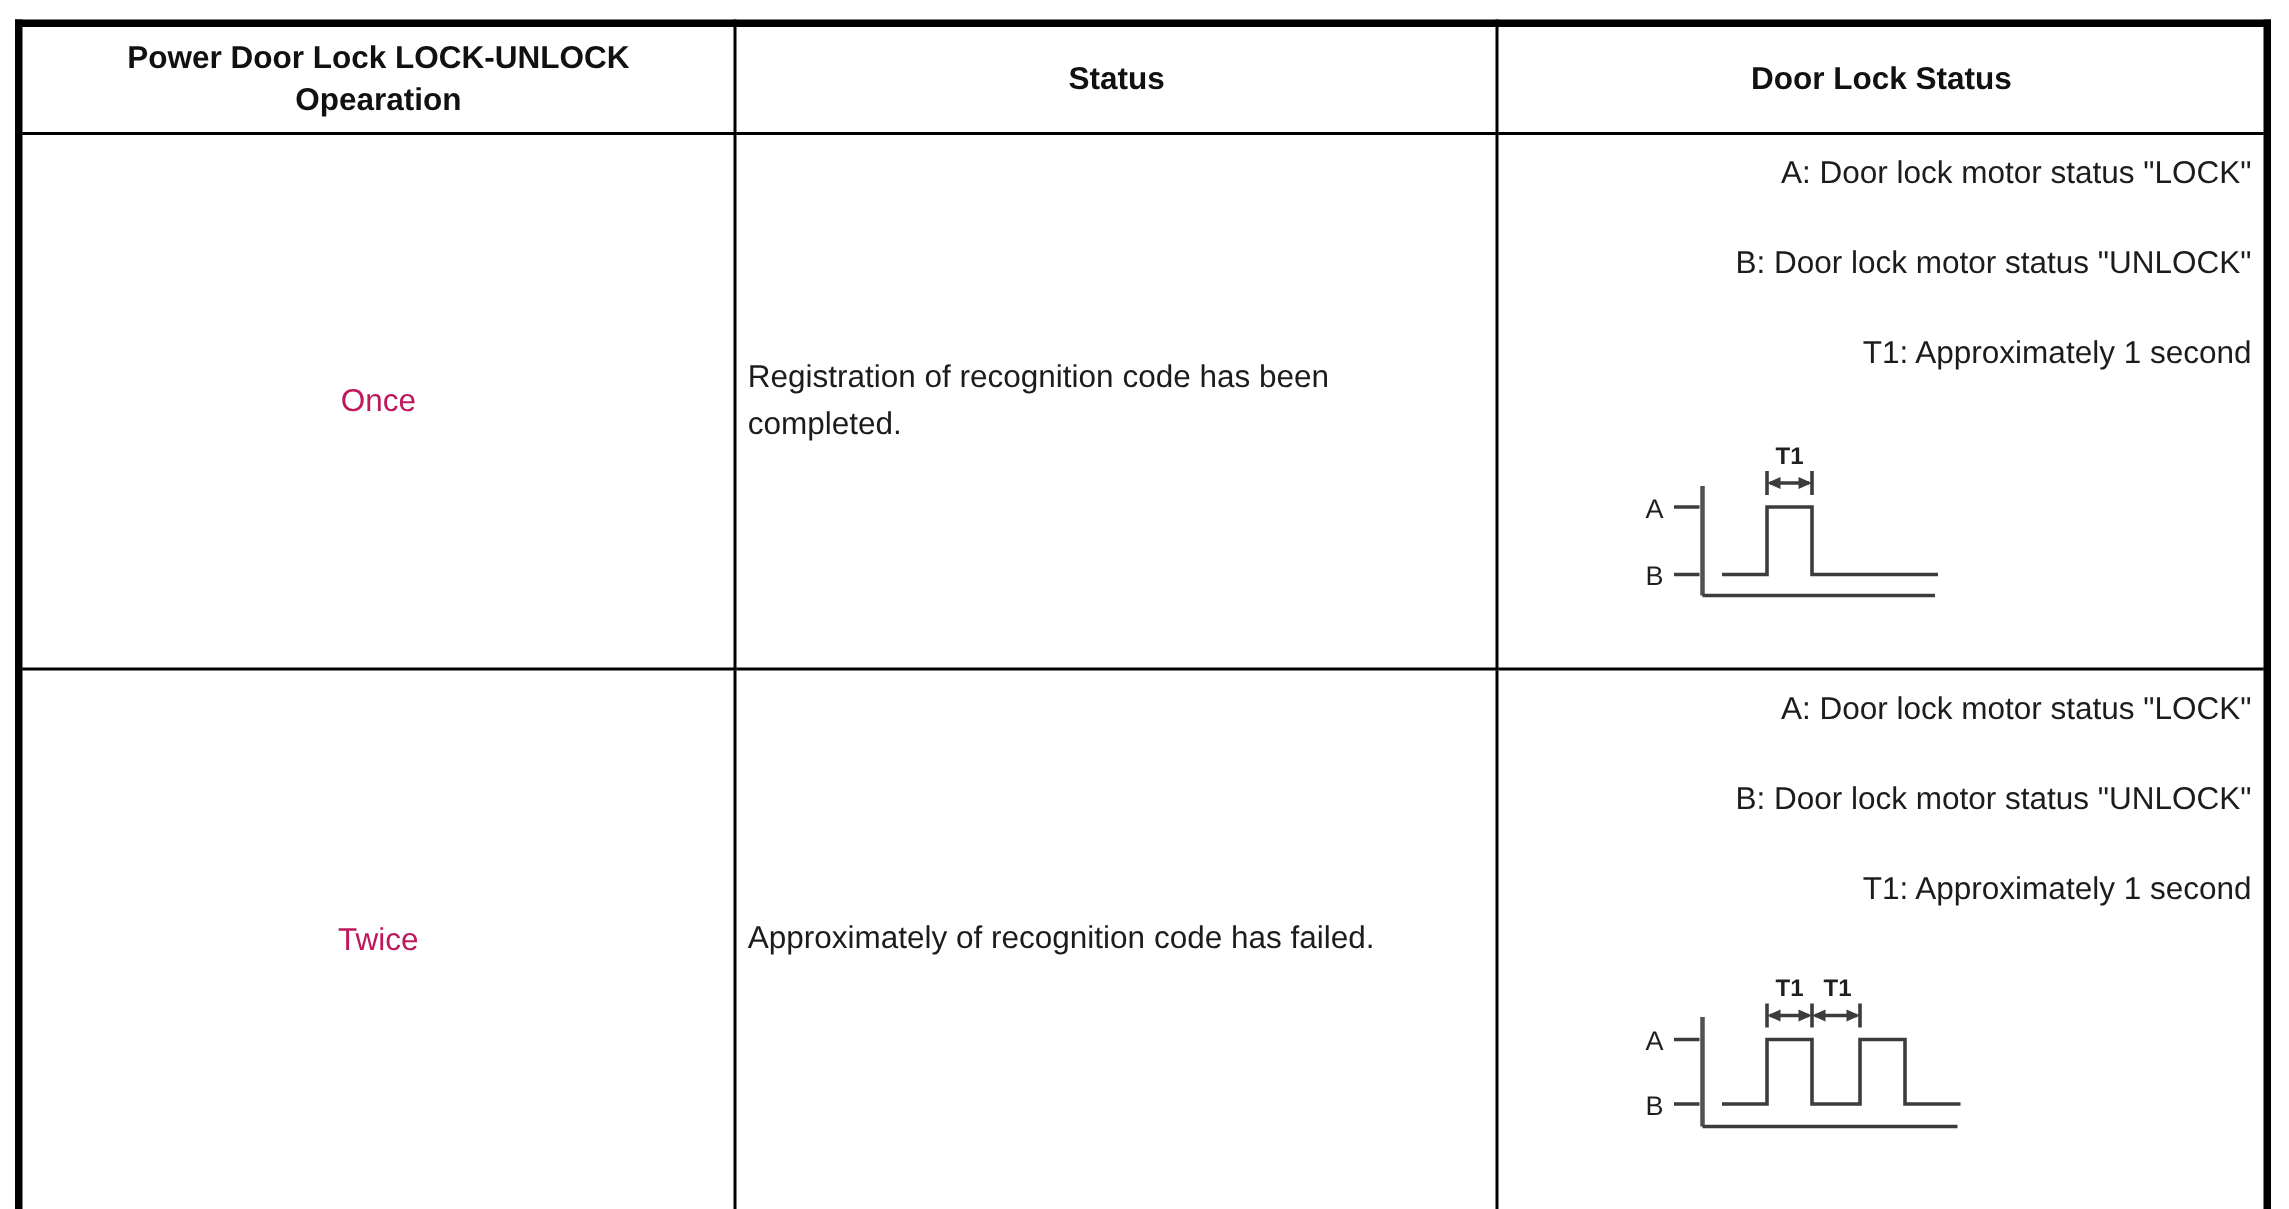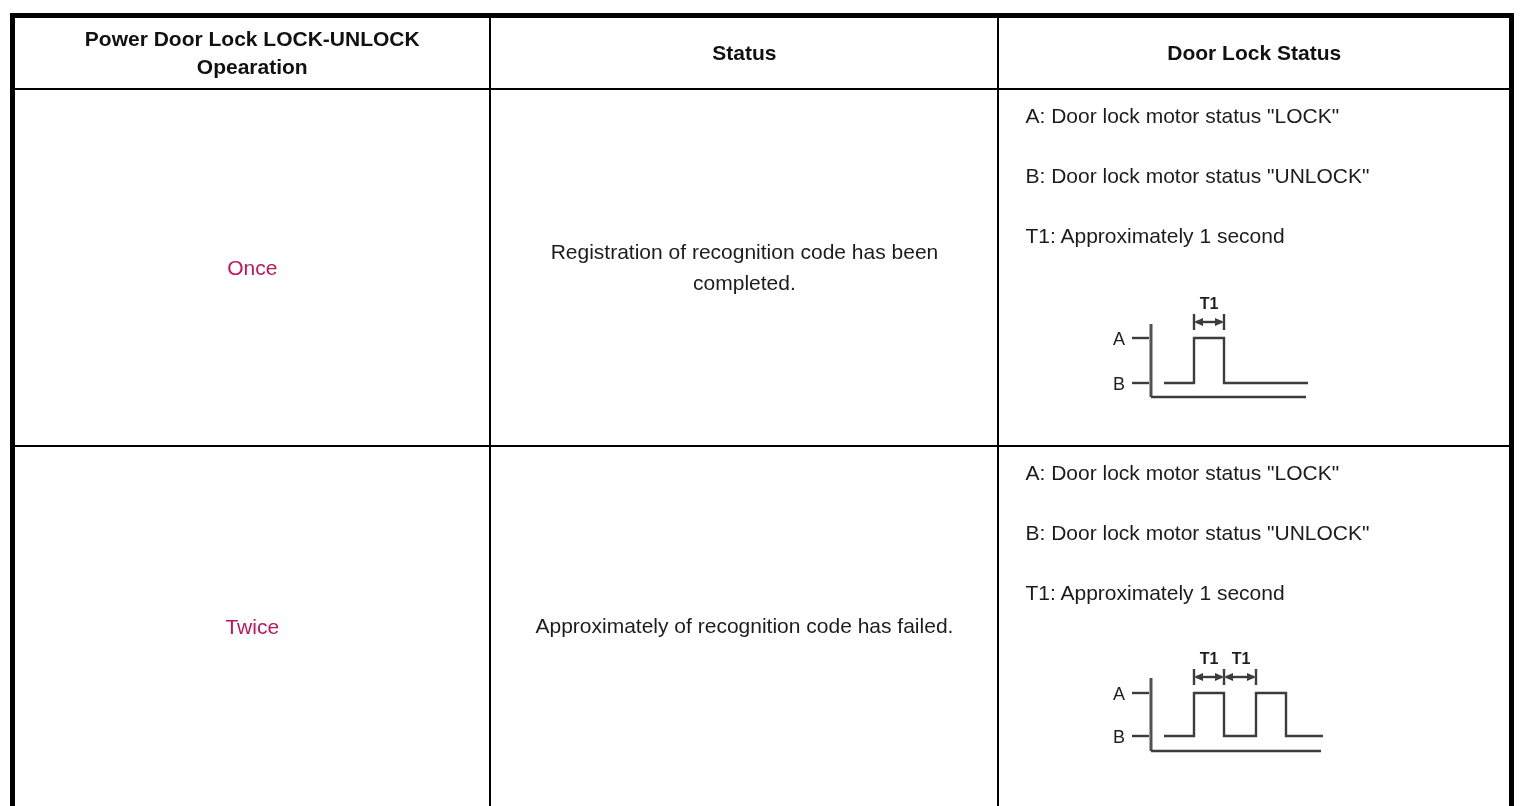--- a/index.html
+++ b/index.html
@@ -41,32 +41,33 @@
     color: #111111;
   }
   tr.data-row-1 td { height: 347px; }
   tr.data-row-2 td { height: 351px; }
   td.cell-op {
     text-align: center;
     font-size: 21px;
     color: #be185d;
   }
   td.cell-result {
-    text-align: center;
+    text-align: left;
     font-size: 21px;
     color: #1c1c1c;
   }
   .result-text {
     max-width: 492px;
     margin: 0 auto;
     line-height: 1.45;
   }
   td.cell-status {
     vertical-align: top;
-    padding: 8px 8px 0 26px;
+    padding: 8px 8px 0 10px;
+    text-align: right;
   }
   .cell-status p.status-line {
     font-size: 21px;
     line-height: 25px;
     margin: 0 0 30px 0;
     padding-top: 5px;
     color: #1c1c1c;
     white-space: nowrap;
   }
   .wave-wrap-1 { margin: 38px 0 0 74px; }

